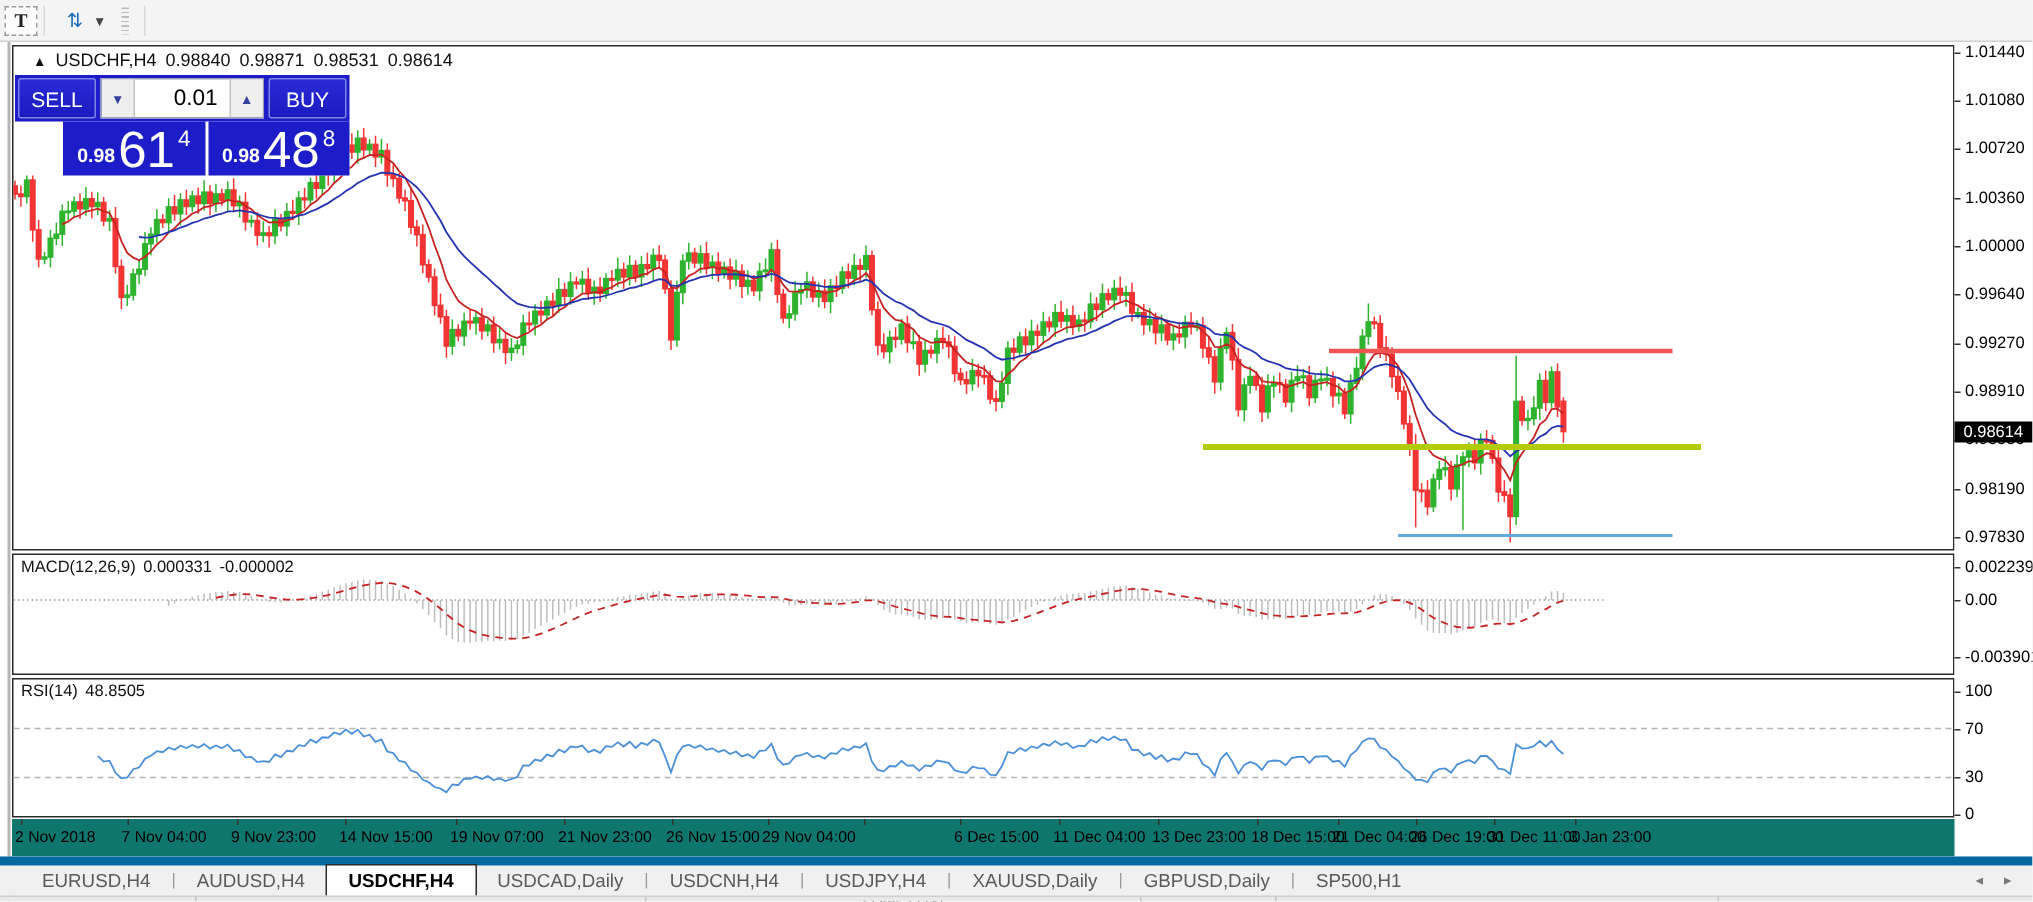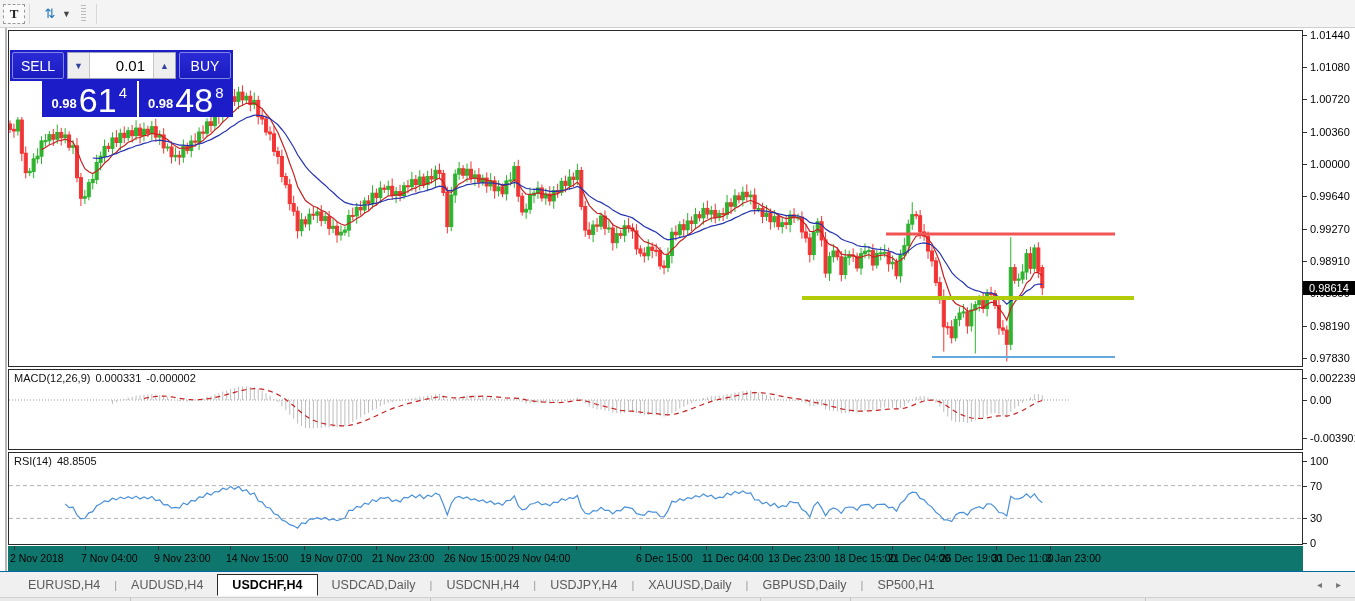--- a/index.html
+++ b/index.html
@@ -69,21 +69,21 @@
     justify-content:flex-end; padding-right:8px; }
   #tp-bottom { display:flex; flex:1; gap:2px;padding-left:32px; }
   .px-box { flex:1; background:#1c1dc9; color:#fff; display:flex; align-items:flex-end;
     justify-content:center; padding-bottom:2px; cursor:pointer; }
   .px-small { font-size:13px; font-weight:bold; margin:0 2px 4px 0; }
   .px-big { font-size:34px; line-height:30px; font-weight:normal; }
   .px-sup { font-size:15px; margin:0 0 14px 2px; }
 
   
   #tab-bar { left:0; top:571px; width:1355px; height:26px; background:#f0f0f0;
-    border-top:1px solid #0369a1; display:flex; align-items:center; padding-left:14px; }
+    border-top:6px solid #0369a1; display:flex; align-items:center; padding-left:14px; }
   .tab { font-size:12.5px; color:#5a5a5a; padding:3px 14px; cursor:pointer; white-space:nowrap; }
   .tab.active { background:#fff; color:#000; font-weight:bold; border:1px solid #2a2a2a;
     border-bottom:1px solid #fff; }
   .tab-sep { color:#9a9a9a; font-size:11px; }
   #tab-arrows { margin-left:auto; margin-right:14px; color:#777; font-size:10px;
     display:flex; gap:14px; }
   #status-strip { left:0; top:597px; width:1355px; height:4px; background:#e9e9e9;
     border-top:1px solid #cfcfcf; }
   .st-div { position:absolute; top:0; width:1px; height:4px; background:#c4c4c4; }
 </style>
@@ -634,20 +634,23 @@
         <line x1="1033.28" y1="233.7713599999999" x2="1033.28" y2="264.1809599999996" stroke="#f23434" stroke-width="1"></line>
         <rect x="1031.78" y="236.5440000000002" width="3" height="20.213439999999366" fill="#f23434" stroke="#f23434"></rect>
         <polyline points="32.5,118.6 36.5,116.6 40.4,113.7 44.3,112.5 48.3,110.0 52.2,109.3 56.2,108.1 60.1,109.9 64.0,111.0 68.0,118.9 71.9,129.7 75.9,137.7 79.8,140.8 83.7,142.5 87.7,140.1 91.6,136.8 95.6,132.0 99.5,128.8 103.4,123.9 107.4,121.2 111.3,117.0 115.3,114.7 119.2,111.3 123.1,109.9 127.1,107.0 131.0,106.5 135.0,104.7 138.9,104.2 142.8,102.3 146.8,103.1 150.7,103.3 154.7,106.3 158.6,108.5 162.5,112.3 166.5,115.0 170.4,117.4 174.4,117.0 178.3,117.5 182.2,115.9 186.2,114.8 190.1,111.8 194.1,109.6 198.0,105.5 201.9,103.0 205.9,98.9 209.8,95.8 213.8,91.0 217.7,87.7 221.6,82.9 225.6,80.1 229.5,75.9 233.5,74.3 237.4,72.3 241.3,72.6 245.3,71.9 249.2,74.9 253.2,77.8 257.1,83.0 261.0,87.4 265.0,94.7 268.9,101.5 272.9,111.3 276.8,120.7 280.7,132.3 284.7,142.9 288.6,155.5 292.6,162.9 296.5,169.6 300.4,172.6 304.4,175.2 308.3,176.5 312.3,179.4 316.2,180.8 320.1,184.5 324.1,186.9 328.0,190.7 332.0,193.0 335.9,194.4 339.8,192.2 343.8,190.5 347.7,187.4 351.7,185.5 355.6,182.0 359.5,180.0 363.5,176.0 367.4,173.9 371.4,170.2 375.3,167.5 379.2,164.8 383.2,164.7 387.1,163.8 391.1,164.0 395.0,161.9 398.9,160.5 402.9,157.9 406.8,156.9 410.8,154.5 414.7,154.3 418.6,152.3 422.6,151.4 426.5,148.7 430.5,147.3 434.4,150.5 438.3,160.5 442.3,161.3 446.2,157.2 450.2,152.9 454.1,151.0 458.0,148.1 462.0,148.0 465.9,147.0 469.9,148.0 473.8,147.8 477.7,149.4 481.7,149.5 485.6,151.8 489.6,152.7 493.5,154.9 497.4,153.8 501.4,152.8 505.3,148.9 509.3,152.5 513.2,158.9 517.1,163.2 521.1,163.4 525.0,163.1 529.0,161.8 532.9,162.9 536.8,163.0 540.8,164.5 544.7,163.4 548.7,162.9 552.6,160.1 556.5,158.9 560.5,156.0 564.4,154.3 568.4,151.0 572.3,156.5 576.2,166.0 580.2,174.3 584.1,178.7 588.1,182.3 592.0,182.9 595.9,186.1 599.9,188.5 603.8,193.7 607.8,195.7 611.7,197.6 615.6,197.0 619.6,197.0 623.5,197.6 627.5,202.2 631.4,206.6 635.3,210.6 639.3,211.9 643.2,213.5 647.2,214.9 651.1,219.3 655.0,223.1 659.0,223.4 662.9,218.5 666.9,215.2 670.8,210.4 674.7,207.8 678.7,203.9 682.6,201.3 686.6,197.4 690.5,195.0 694.4,191.1 698.4,189.3 702.3,187.2 706.3,187.0 710.2,186.0 714.1,185.4 718.1,182.4 722.0,180.8 726.0,177.3 729.9,175.4 733.8,172.2 737.8,170.8 741.7,169.3 745.7,171.2 749.6,172.6 753.5,175.4 757.5,176.9 761.4,180.0 765.4,181.2 769.3,184.4 773.2,186.1 777.2,187.7 781.1,186.9 785.1,186.7 789.0,186.6 792.9,189.8 796.9,193.6 800.8,200.3 804.8,200.5 808.7,198.3 812.6,200.7 816.6,209.9 820.5,213.4 824.5,214.9 828.4,217.3 832.3,223.1 836.3,223.8 840.2,223.9 844.2,224.2 848.1,227.1 852.0,226.1 856.0,224.8 859.9,223.6 863.9,226.0 867.8,225.2 871.7,224.4 875.7,223.8 879.6,225.8 883.6,227.0 887.5,230.9 891.4,229.5 895.4,226.2 899.3,218.8 903.3,211.0 907.2,205.2 911.1,204.2 915.1,204.4 919.0,207.9 923.0,212.8 926.9,221.4 930.8,231.3 934.8,245.7 938.7,256.8 942.7,267.9 946.6,272.5 950.5,274.6 954.5,276.0 958.4,280.2 962.4,279.9 966.3,278.5 970.2,276.5 974.2,276.8 978.1,273.6 982.1,271.2 986.0,271.9 989.9,277.5 993.9,282.3 997.8,289.2 1001.8,277.5 1005.7,271.2 1009.6,266.1 1013.6,260.5 1017.5,252.1 1021.5,248.8 1025.4,241.7 1029.3,241.4 1033.3,244.8" fill="none" stroke="#c62222" stroke-width="1.2"></polyline>
         <polyline points="83.7,127.0 87.7,127.4 91.6,127.2 95.6,126.1 99.5,125.3 103.4,123.7 107.4,122.6 111.3,120.7 115.3,119.4 119.2,117.6 123.1,116.5 127.1,114.7 131.0,113.8 135.0,112.4 138.9,111.5 142.8,110.0 146.8,109.7 150.7,109.2 154.7,109.9 158.6,110.4 162.5,111.8 166.5,113.0 170.4,114.1 174.4,114.2 178.3,114.7 182.2,114.3 186.2,114.0 190.1,112.8 194.1,111.9 198.0,110.0 201.9,108.6 205.9,106.4 209.8,104.4 213.8,101.7 217.7,99.4 221.6,96.3 225.6,94.0 229.5,91.0 233.5,89.0 237.4,86.8 241.3,85.6 245.3,84.1 249.2,84.3 253.2,84.6 257.1,86.1 261.0,87.6 265.0,90.6 268.9,93.8 272.9,98.5 276.8,103.5 280.7,109.8 284.7,116.2 288.6,123.8 292.6,129.7 296.5,135.4 300.4,139.8 304.4,143.8 308.3,147.2 312.3,151.0 316.2,154.2 320.1,158.1 324.1,161.5 328.0,165.3 332.0,168.6 335.9,171.4 339.8,172.6 343.8,173.7 347.7,173.9 351.7,174.4 355.6,174.0 359.5,173.9 363.5,172.8 367.4,172.2 371.4,170.9 375.3,169.7 379.2,168.4 383.2,168.0 387.1,167.4 391.1,167.1 395.0,166.0 398.9,165.0 402.9,163.5 406.8,162.6 410.8,161.1 414.7,160.5 418.6,159.1 422.6,158.1 426.5,156.4 430.5,155.1 434.4,155.7 438.3,159.3 442.3,159.7 446.2,158.2 450.2,156.4 454.1,155.3 458.0,153.7 462.0,153.1 465.9,152.3 469.9,152.2 473.8,151.7 477.7,152.0 481.7,151.8 485.6,152.5 489.6,152.9 493.5,153.8 497.4,153.4 501.4,153.0 505.3,151.4 509.3,152.7 513.2,155.2 517.1,157.3 521.1,158.0 525.0,158.3 529.0,158.2 532.9,159.0 536.8,159.4 540.8,160.3 544.7,160.3 548.7,160.4 552.6,159.5 556.5,159.0 560.5,157.8 564.4,157.0 568.4,155.4 572.3,157.2 576.2,161.0 580.2,164.9 584.1,167.5 588.1,170.0 592.0,171.4 595.9,173.8 599.9,175.9 603.8,179.1 607.8,181.3 611.7,183.4 615.6,184.4 619.6,185.5 623.5,186.9 627.5,189.7 631.4,192.6 635.3,195.6 639.3,197.4 643.2,199.4 647.2,201.3 651.1,204.3 655.0,207.2 659.0,208.8 662.9,208.1 666.9,207.7 670.8,206.4 674.7,205.7 678.7,204.3 682.6,203.2 686.6,201.5 690.5,200.1 694.4,198.1 698.4,196.7 702.3,195.1 706.3,194.4 710.2,193.3 714.1,192.4 718.1,190.5 722.0,189.1 726.0,186.9 729.9,185.3 733.8,183.1 737.8,181.5 741.7,179.9 745.7,179.7 749.6,179.5 753.5,180.0 757.5,180.2 761.4,181.2 765.4,181.6 769.3,182.9 773.2,183.7 777.2,184.6 781.1,184.5 785.1,184.7 789.0,184.8 792.9,186.3 796.9,188.1 800.8,191.4 804.8,192.3 808.7,192.1 812.6,193.7 816.6,198.1 820.5,200.6 824.5,202.3 828.4,204.5 832.3,208.0 836.3,209.7 840.2,211.0 844.2,212.3 848.1,214.5 852.0,215.3 856.0,215.7 859.9,216.1 863.9,217.7 867.8,218.2 871.7,218.5 875.7,218.8 879.6,220.0 883.6,221.1 887.5,223.2 891.4,223.3 895.4,222.5 899.3,219.9 903.3,216.6 907.2,213.7 911.1,212.5 915.1,211.8 919.0,212.6 923.0,214.2 926.9,217.6 930.8,222.0 934.8,228.7 938.7,234.8 942.7,241.3 946.6,245.6 950.5,248.9 954.5,251.8 958.4,255.7 962.4,257.8 966.3,259.3 970.2,260.2 974.2,261.8 978.1,261.9 982.1,261.9 986.0,263.1 989.9,266.2 993.9,269.2 997.8,273.2 1001.8,269.8 1005.7,268.0 1009.6,266.2 1013.6,263.9 1017.5,260.1 1021.5,258.1 1025.4,254.3 1029.3,253.0 1033.3,253.4" fill="none" stroke="#2433b0" stroke-width="1.2"></polyline>
         <line x1="877" x2="1106" y1="203.00399999999993" y2="203.00399999999993" stroke="#f25454" stroke-width="3"></line>
         <line x1="793" x2="1125" y1="266.9535999999998" y2="266.9535999999998" stroke="#b3cc0a" stroke-width="4"></line>
         <line x1="923" x2="1106" y1="325.9839999999993" y2="325.9839999999993" stroke="#64a9dd" stroke-width="2"></line>
       </svg>
   </div>
 
+  <div id="chart-header" class="abs">
+    <span id="collapse-arrow">▲</span><b>USDCHF,H4</b><span class="hdr-val">0.98840</span><span class="hdr-val">0.98871</span><span class="hdr-val">0.98531</span><span class="hdr-val">0.98614</span>
+  </div>
 
   <div id="trade-panel" class="abs">
     <div id="tp-top">
       <div class="tp-btn">SELL</div>
       <div id="vol-box">
         <div class="spin" id="vol-down">▼</div>
         <div id="vol-value">0.01</div>
         <div class="spin" id="vol-up">▲</div>
       </div>
       <div class="tp-btn">BUY</div>

